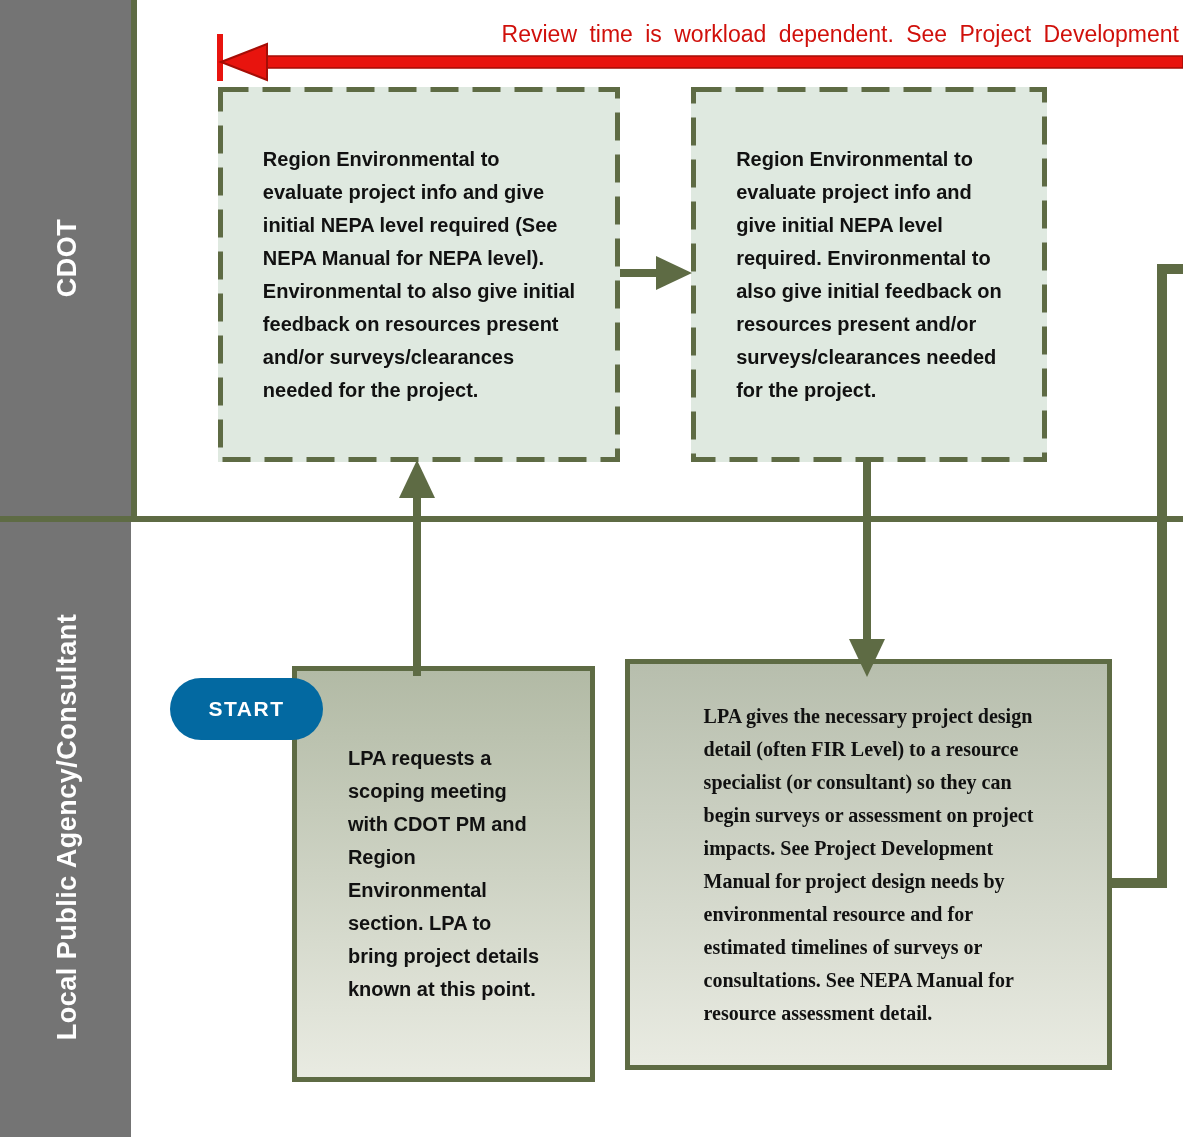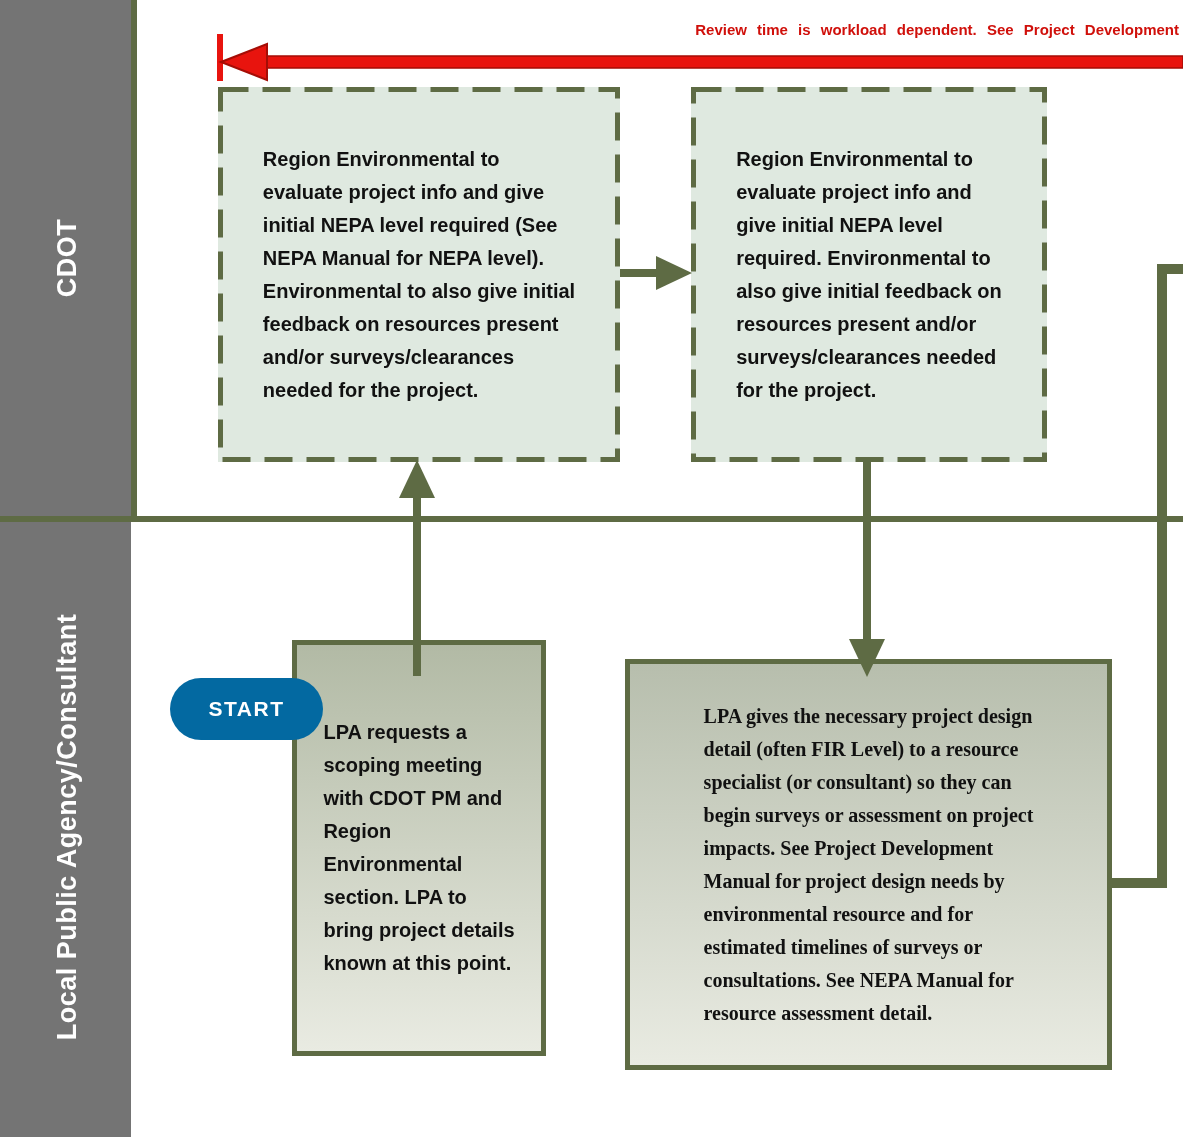--- a/index.html
+++ b/index.html
@@ -27,22 +27,22 @@
     letter-spacing: 0.5px;
   }
   #lane-cdot { left: 67px; top: 258px; }
   #lane-lpa  { left: 67px; top: 827px; }
 
   
   .red-note {
     top: 21px;
     right: 4px;
     color: #d0100b;
-    font-size: 15px;
-    font-weight: bold;
+    font-size: 23px;
+    font-weight: normal;
     white-space: nowrap;
     word-spacing: 6px;
   }
 
   
   .box {
     display: flex;
     align-items: center;
     justify-content: center;
     text-align: left;
@@ -50,21 +50,21 @@
   }
   .box-text {
     white-space: pre-line;
     font-weight: bold;
     font-size: 20px;
     line-height: 33px;
     color: #111111;
   }
   #box1 { left: 218px; top: 87px;  width: 402px; height: 375px; background: #dfe9e0; }
   #box2 { left: 691px; top: 87px;  width: 356px; height: 375px; background: #dfe9e0; }
-  #box3 { left: 292px; top: 640px; width: 254px; height: 416px;
+  #box3 { left: 292px; top: 666px; width: 303px; height: 416px;
           background: linear-gradient(#b2baa5, #e9ebe2); border: 5px solid #5e6b44; }
   #box4 { left: 625px; top: 659px; width: 487px; height: 411px;
           background: linear-gradient(#b7bead, #e9ebe2); border: 5px solid #5e6b44; font-family: Liberation Serif, serif; }
 
   
   .overlay { left: 0; top: 0; width: 1183px; height: 1141px; z-index: 4; pointer-events: none; }
 
   
   .start-pill {
     left: 170px; top: 678px; width: 153px; height: 62px;

